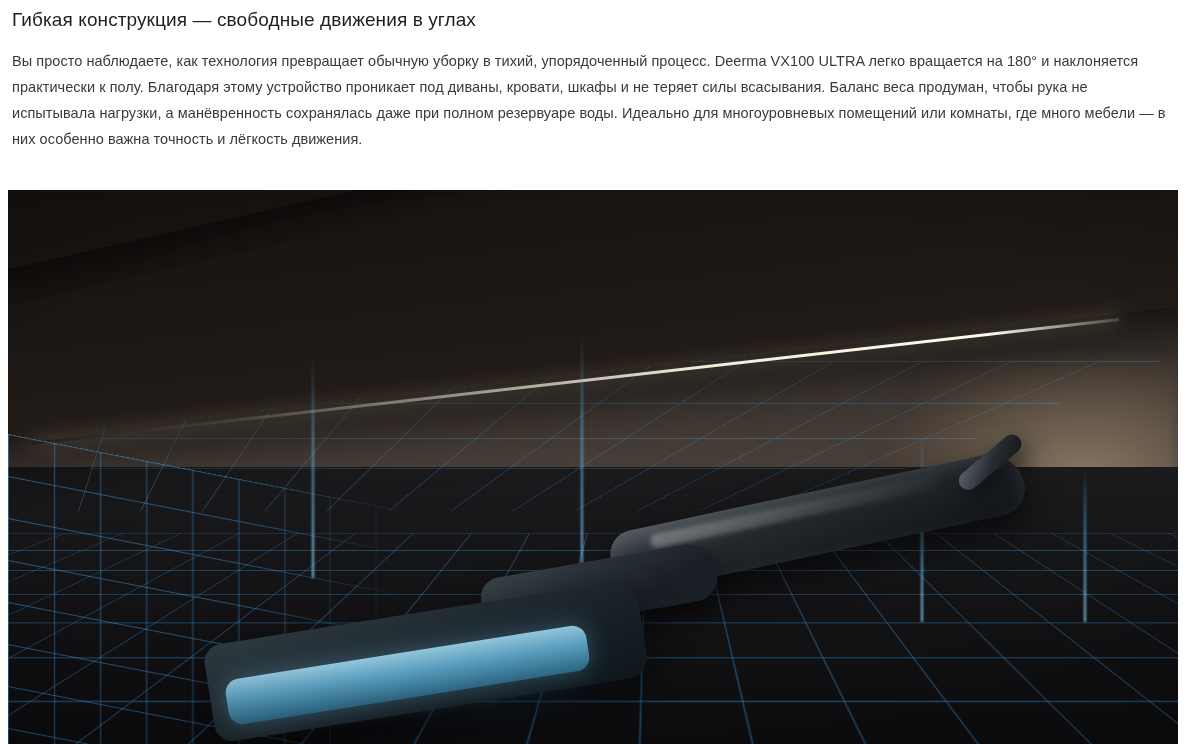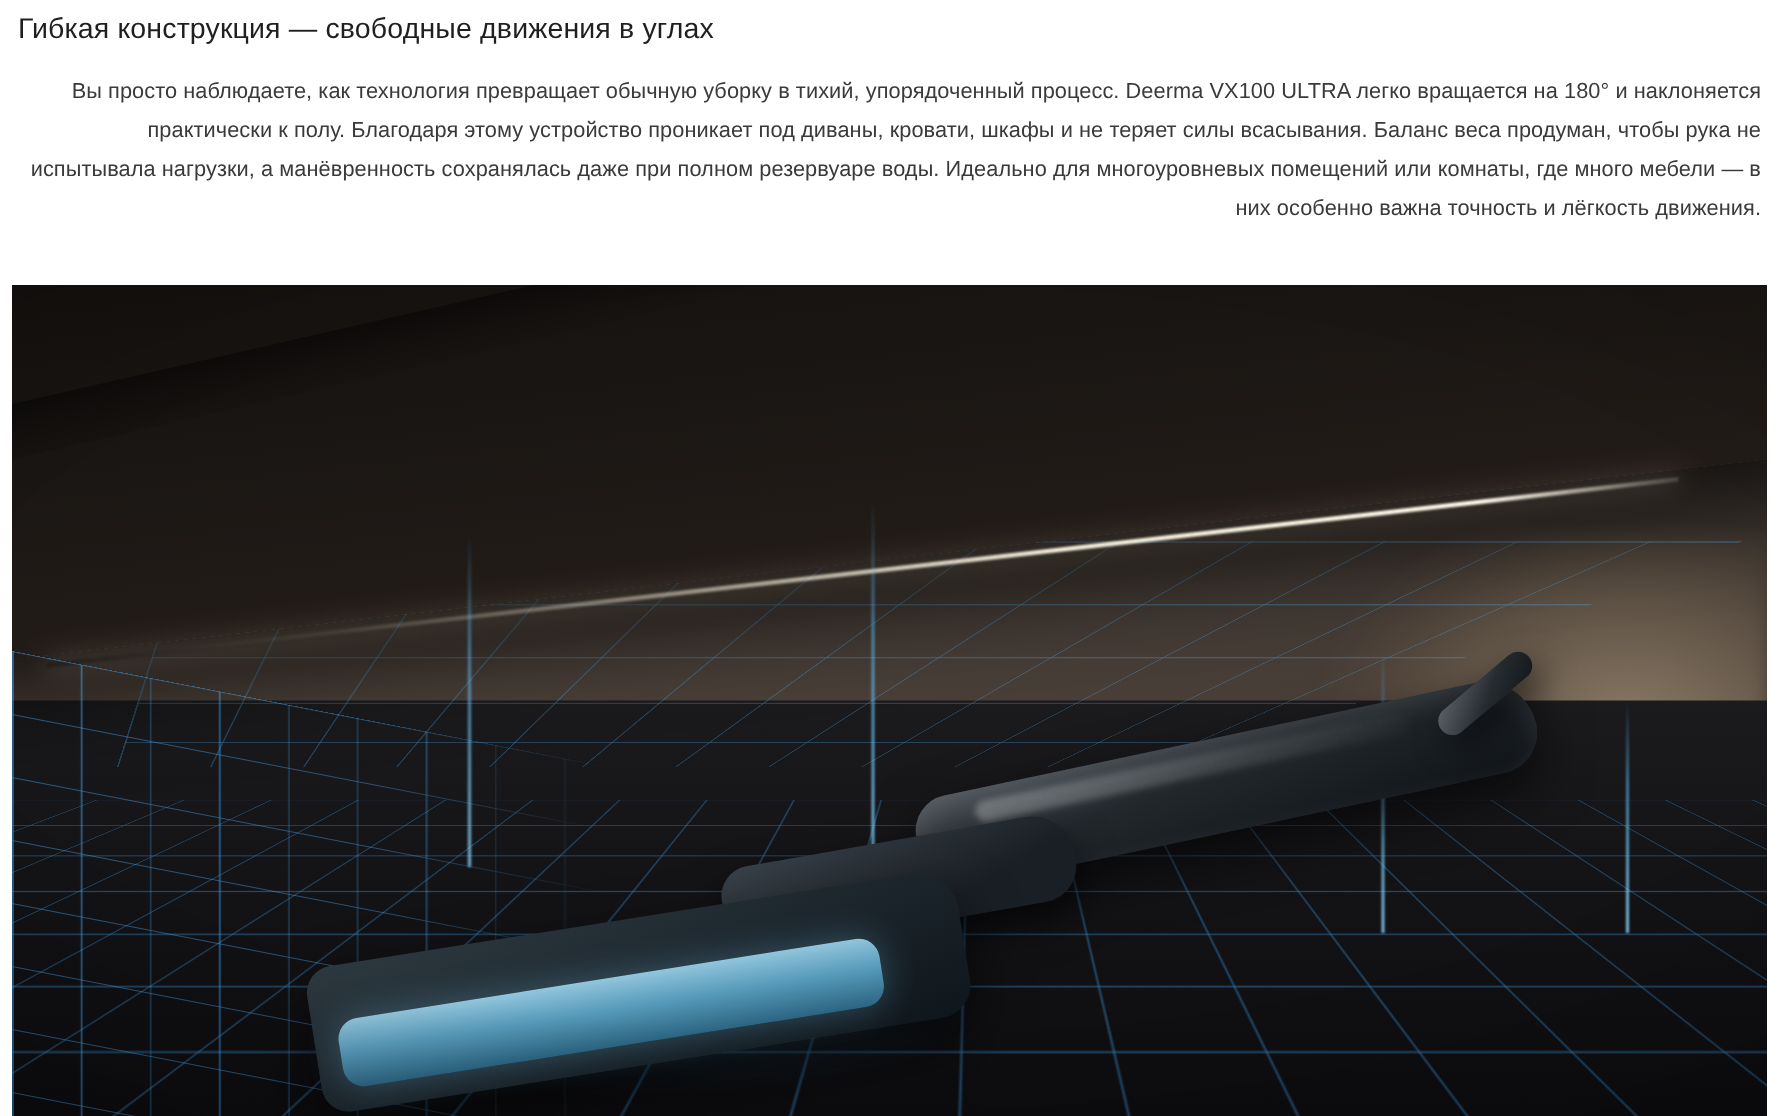--- a/index.html
+++ b/index.html
@@ -32,21 +32,21 @@
     padding: 8px 12px 0 12px;
     letter-spacing: 0.1px;
   }
 
   .section-body {
     font-size: 14.5px;
     line-height: 26px;
     color: #3a3a3a;
     margin: 0;
     padding: 16px 12px 0 12px;
-    text-align: right;
+    text-align: left;
     letter-spacing: 0.05px;
   }
 
   .media-wrap {
     position: absolute;
     left: 8px;
     top: 190px;
     width: 1170px;
     height: 554px;
     overflow: hidden;

